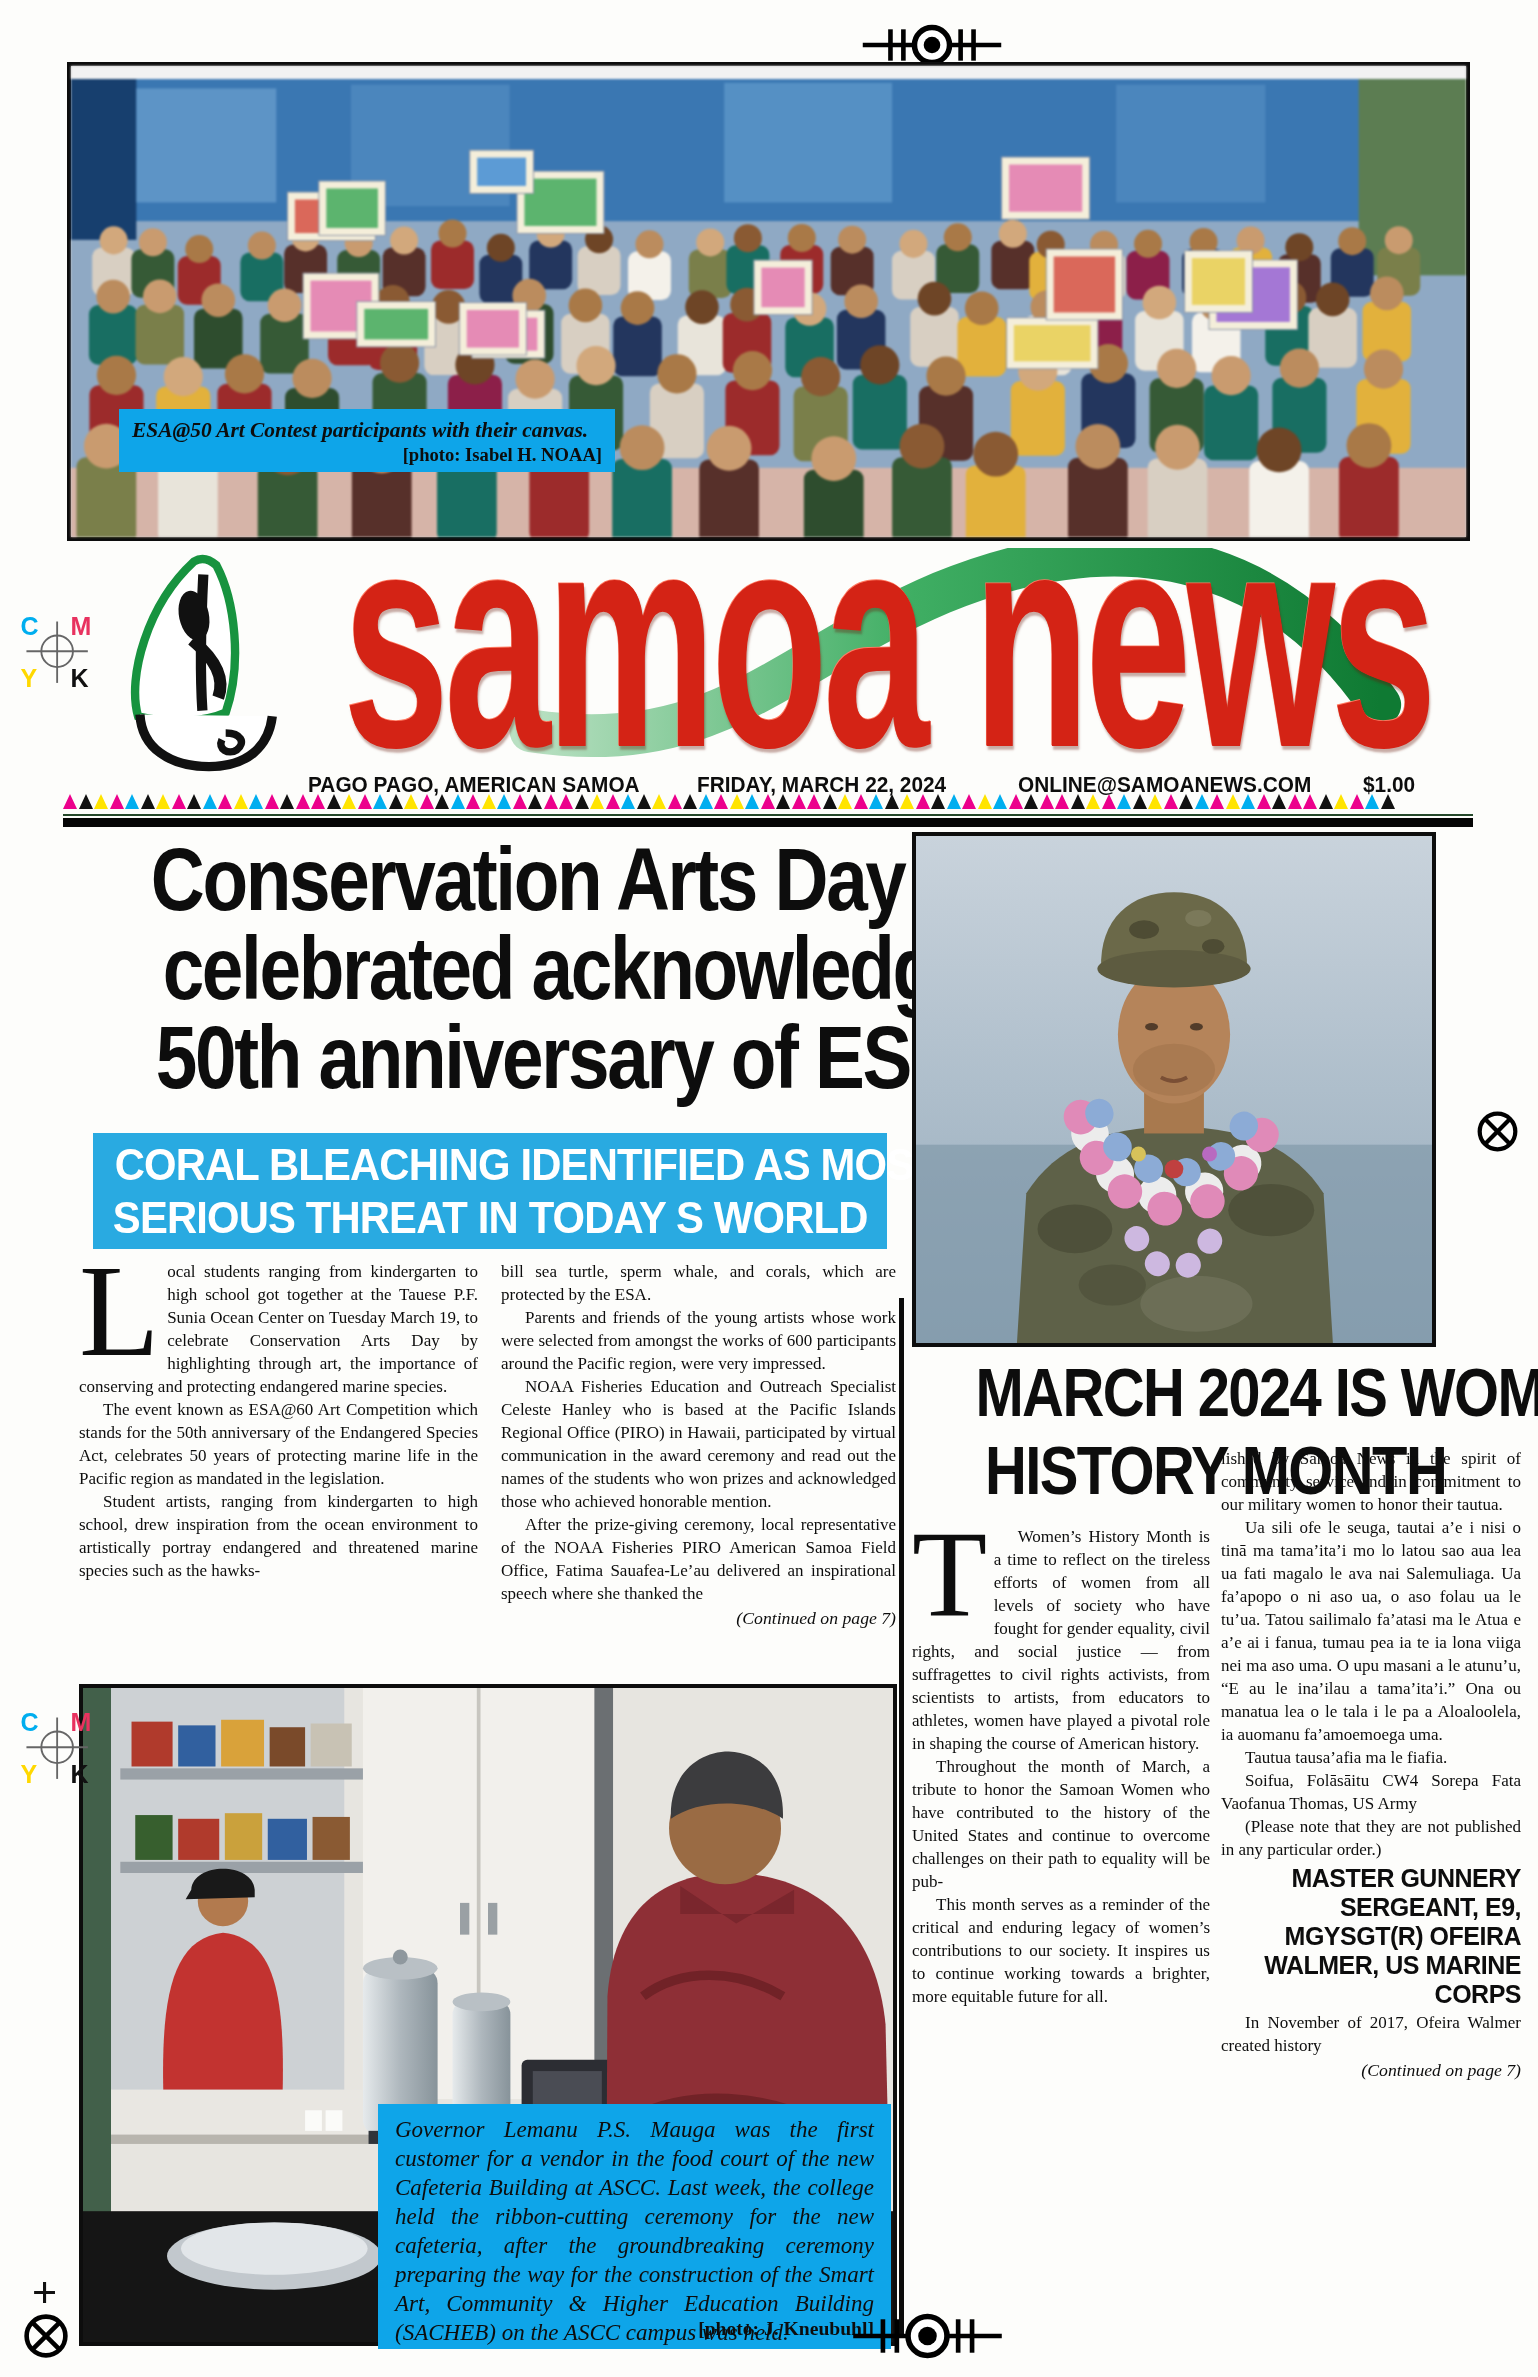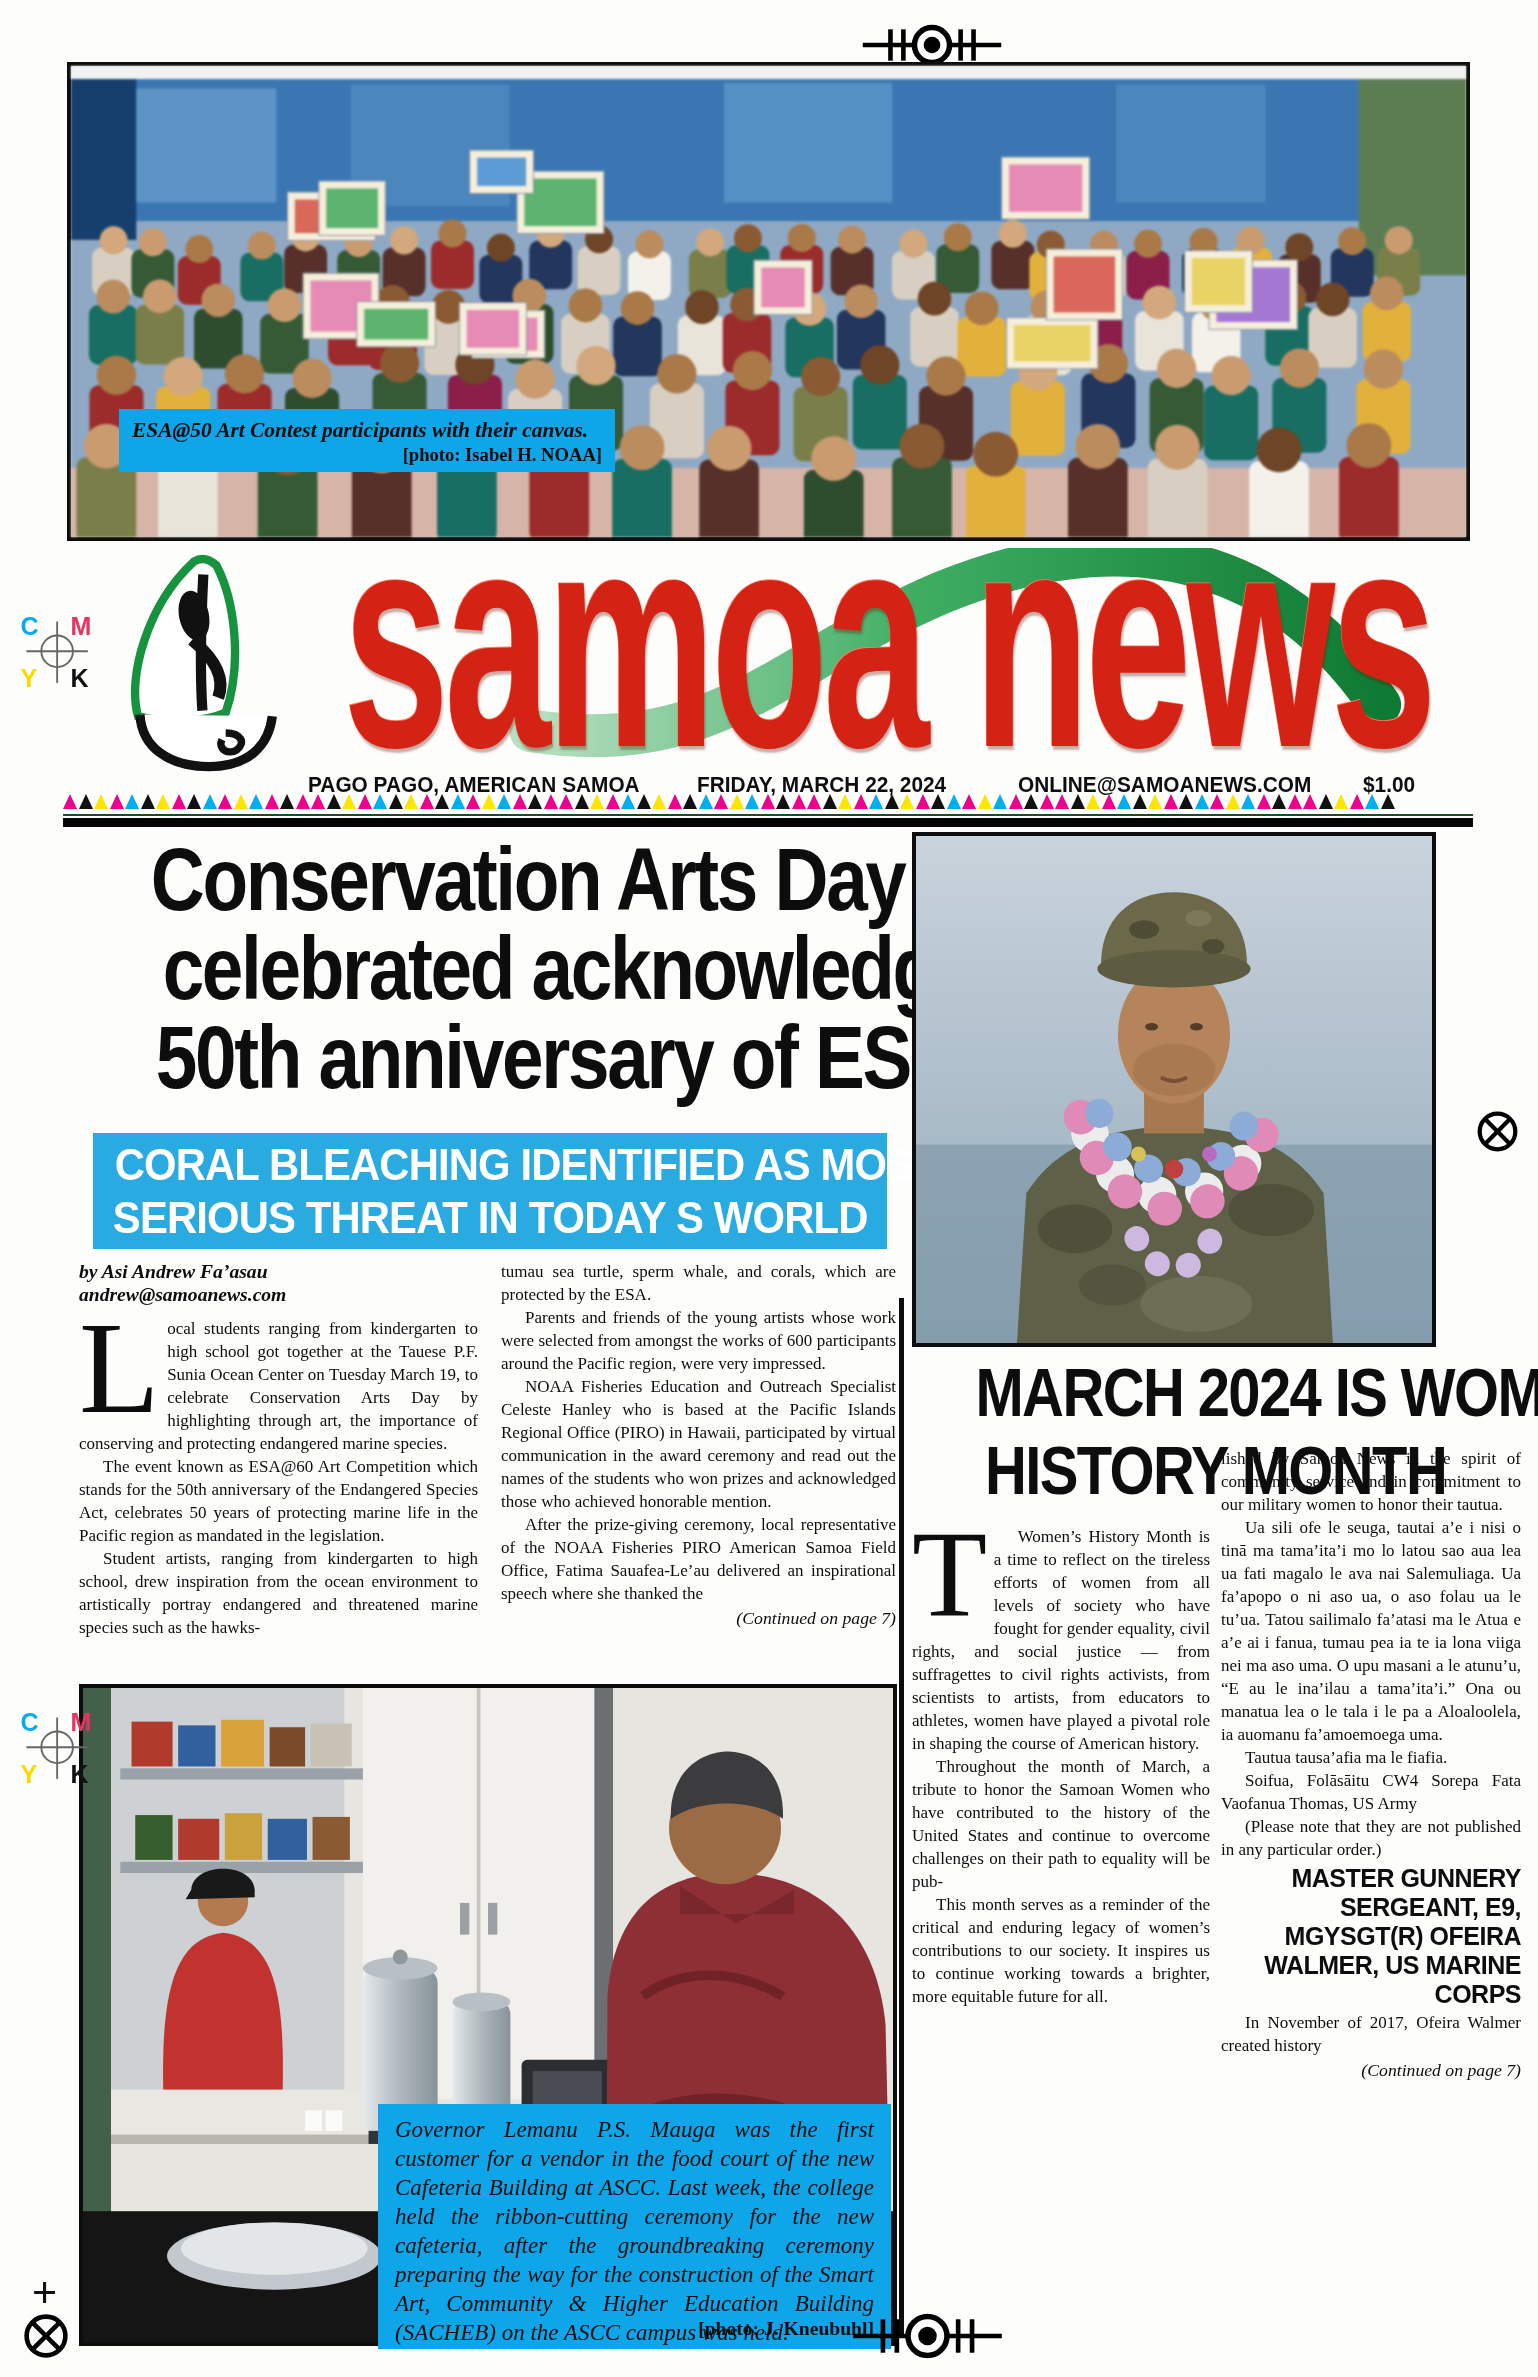--- a/index.html
+++ b/index.html
@@ -446,31 +446,27 @@
     <div class="hl-line"><span>celebrated acknowledging</span></div>
     <div class="hl-line"><span>50th anniversary of ESA</span></div>
   </div>
 
   <div id="lead-subhead">
     <div class="sub-line"><span>CORAL BLEACHING IDENTIFIED AS MOST</span></div>
     <div class="sub-line"><span>SERIOUS THREAT IN TODAY S WORLD</span></div>
   </div>
 
   <div class="col" id="esa-col1">
-    <div class="byline">
-      <div>by Asi Andrew Fa’asau</div>
-      <div>andrew@samoanews.com</div>
-    </div>
     <p><span class="dropcap">L</span><span>ocal students ranging from kindergarten to high school got together at the Tauese P.F. Sunia Ocean Center on Tuesday March 19, to celebrate Conservation Arts Day by highlighting through art, the importance of conserving and protecting endangered marine species.</span></p>
     <p>The event known as ESA@60 Art Competition which stands for the 50th anniversary of the Endangered Species Act, celebrates 50 years of protecting marine life in the Pacific region as mandated in the legislation.</p>
     <p>Student artists, ranging from kindergarten to high school, drew inspiration from the ocean environment to artistically portray endangered and threatened marine species such as the hawks-</p>
   </div>
 
   <div class="col" id="esa-col2">
-    <p>tumau sea turtle, sperm whale, and corals, which are protected by the ESA.</p>
+    <p>bill sea turtle, sperm whale, and corals, which are protected by the ESA.</p>
     <p>Parents and friends of the young artists whose work were selected from amongst the works of 600 participants around the Pacific region, were very impressed.</p>
     <p>NOAA Fisheries Education and Outreach Specialist Celeste Hanley who is based at the Pacific Islands Regional Office (PIRO) in Hawaii, participated by virtual communication in the award ceremony and read out the names of the students who won prizes and acknowledged those who achieved honorable mention.</p>
     <p>After the prize-giving ceremony, local representative of the NOAA Fisheries PIRO American Samoa Field Office, Fatima Sauafea-Le’au delivered an inspirational speech where she thanked the</p>
     <div class="continued">(Continued on page 7)</div>
   </div>
 
   <div id="content-divider"></div>
 
   <div class="photo" style="left:912px;top:832px;width:524px;height:515px;">
     <svg viewBox="0 0 552 542" preserveAspectRatio="none" class="soft2">

